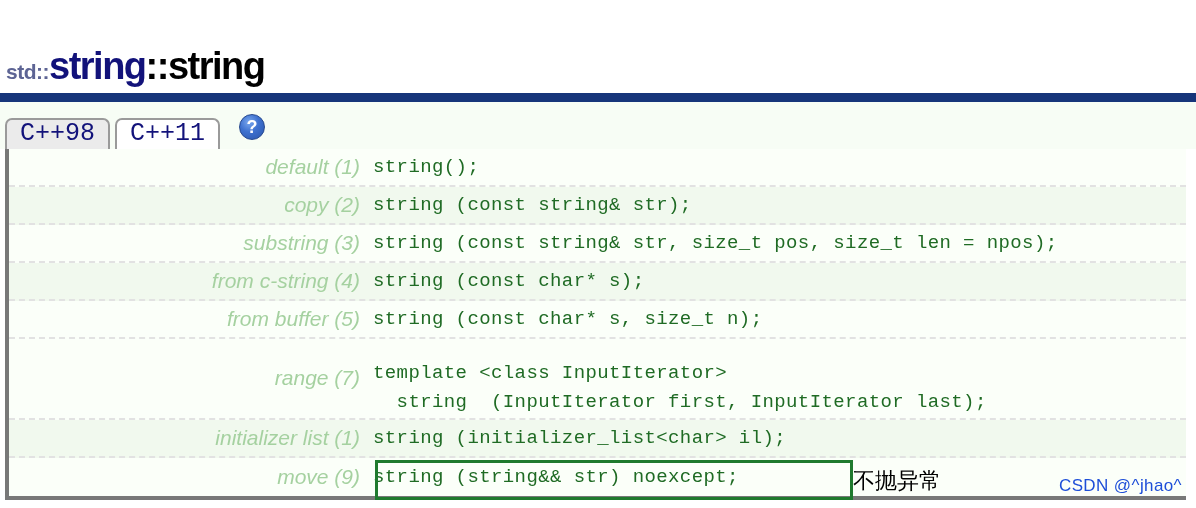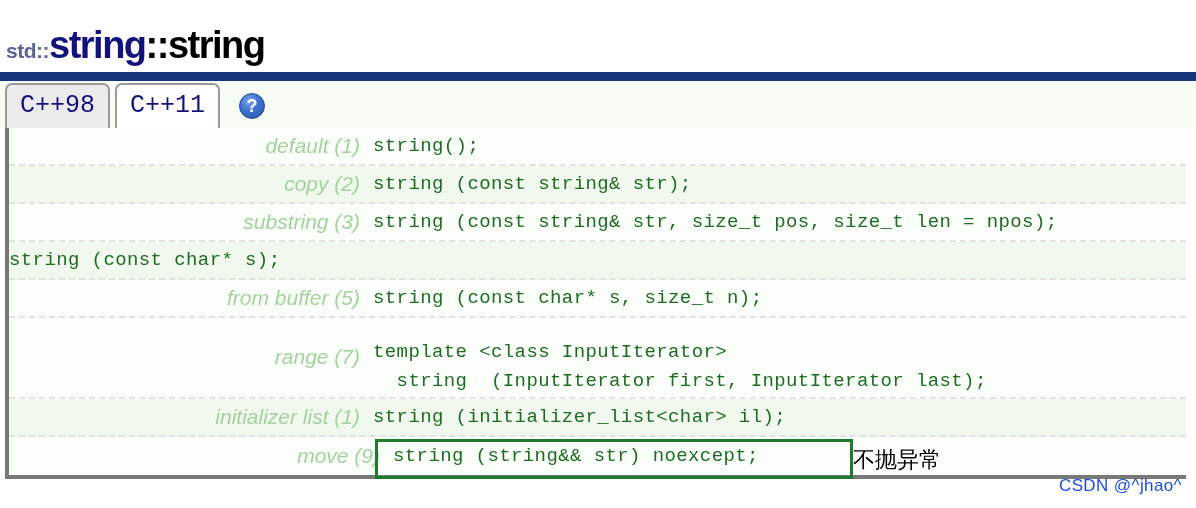--- a/index.html
+++ b/index.html
@@ -15,20 +15,21 @@
     position: relative;
   }
 
   
   #title-bar {
     height: 72px;
     padding: 0 0 0 6px;
     display: flex;
     align-items: flex-end;
     box-sizing: border-box;
+    margin-top: 21px;
   }
   #page-title {
     display: flex;
     align-items: baseline;
     line-height: 1;
     padding-bottom: 8px;
     white-space: nowrap;
   }
   .title-ns {
     font-size: 21px;
@@ -77,21 +78,21 @@
     font-size: 25px;
     color: #12127a;
     padding: 3px 13px 4px 13px;
     border: 2px solid #9a9a9a;
     border-bottom: none;
     border-radius: 7px 7px 0 0;
     margin-right: 5px;
     line-height: 1.12;
     position: relative;
     box-sizing: border-box;
-    height: 45px;
+    height: 31px;
     display: flex;
     align-items: center;
   }
   .tab.inactive {
     background: #ebebeb;
   }
   .tab.active {
     background: #ffffff;
     z-index: 3;
   }
@@ -127,21 +128,20 @@
     align-items: center;
     border-bottom: 2px dashed #e2e2e2;
     box-sizing: border-box;
     min-height: 38px;
   }
   .sig-row.alt {
     background: #f1f9ee;
   }
   .sig-row:last-child {
     border-bottom: none;
-    padding-left: 20px;
   }
   .sig-label {
     width: 364px;
     flex: 0 0 364px;
     text-align: right;
     padding-right: 13px;
     box-sizing: border-box;
     font-style: italic;
     font-size: 21px;
     color: #a5d1a0;
@@ -230,20 +230,21 @@
     <div class="sig-label">copy (2)</div>
     <div class="sig-code">string (const string&amp; str);</div>
   </div>
 
   <div class="sig-row">
     <div class="sig-label">substring (3)</div>
     <div class="sig-code">string (const string&amp; str, size_t pos, size_t len = npos);</div>
   </div>
 
   <div class="sig-row alt">
+    <div class="sig-label">from c-string (4)</div>
     <div class="sig-code">string (const char* s);</div>
   </div>
 
   <div class="sig-row">
     <div class="sig-label">from buffer (5)</div>
     <div class="sig-code">string (const char* s, size_t n);</div>
   </div>
 
 
   <div class="sig-row tall">

